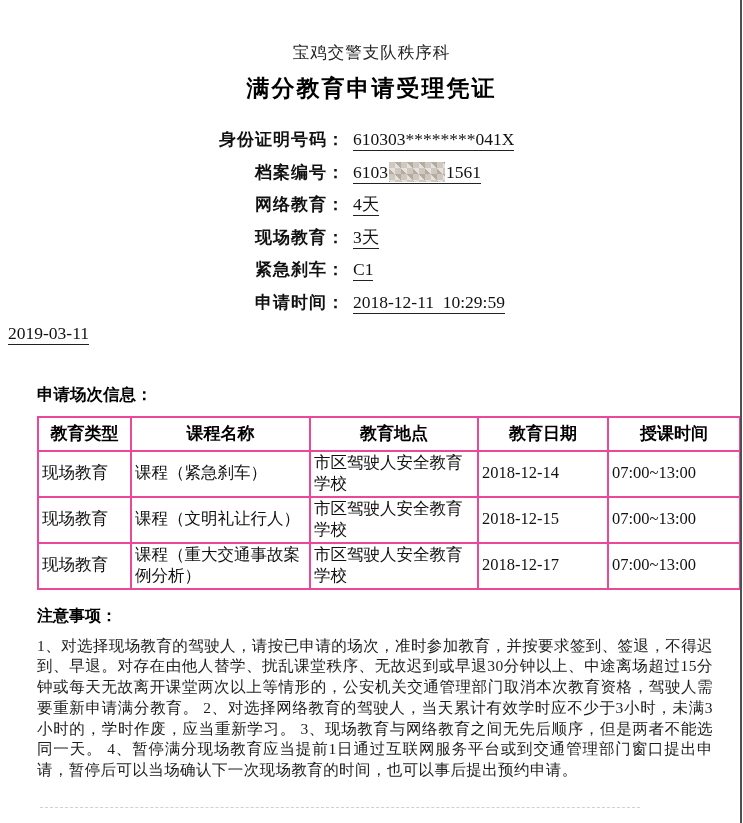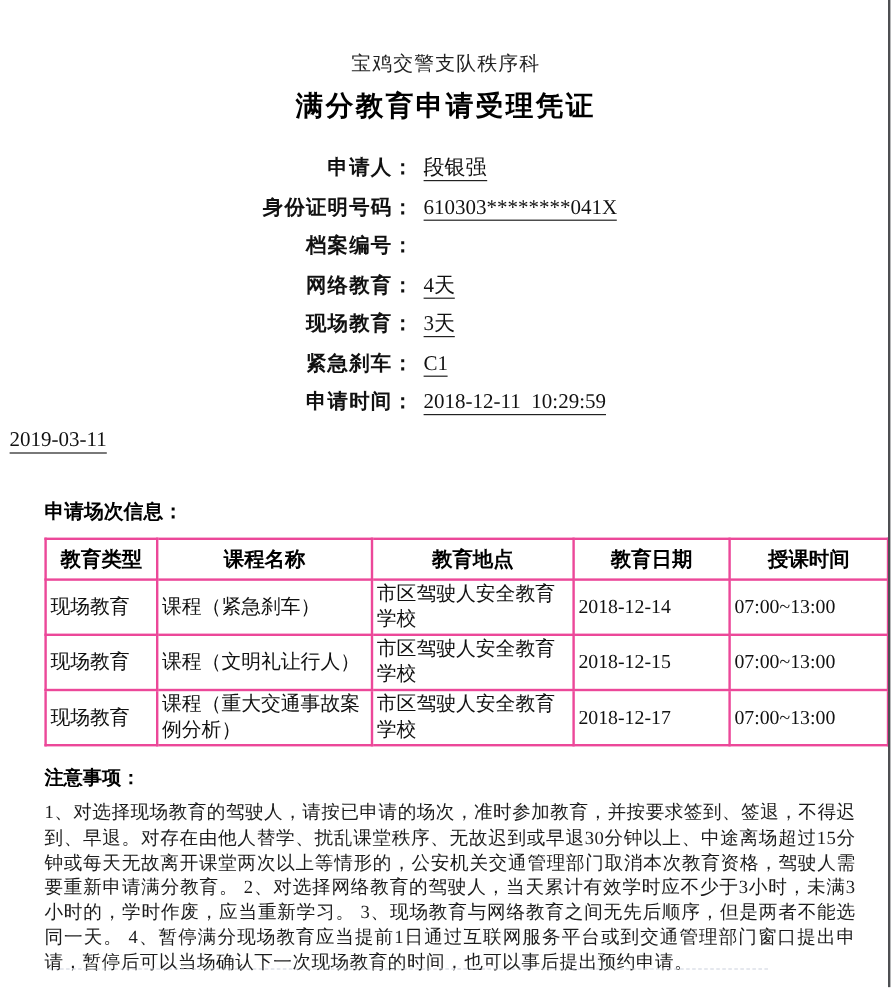--- a/index.html
+++ b/index.html
@@ -133,29 +133,26 @@
 
 <div class="doc">
 
   <div class="window-edge"></div>
 
   <div class="org">宝鸡交警支队秩序科</div>
   <div class="title">满分教育申请受理凭证</div>
 
   <div class="fields">
     <div class="field-row">
-      <span class="field-label">申请人：</span>
-      <span class="field-value">段银强</span>
-    </div>
-    <div class="field-row">
       <span class="field-label">身份证明号码：</span>
       <span class="field-value">610303********041X</span>
     </div>
     <div class="field-row">
       <span class="field-label">档案编号：</span>
+      <span class="field-value"><span>6103</span><span class="censor"></span><span>1561</span></span>
     </div>
     <div class="field-row">
       <span class="field-label">网络教育：</span>
       <span class="field-value">4天</span>
     </div>
     <div class="field-row">
       <span class="field-label">现场教育：</span>
       <span class="field-value">3天</span>
     </div>
     <div class="field-row">

